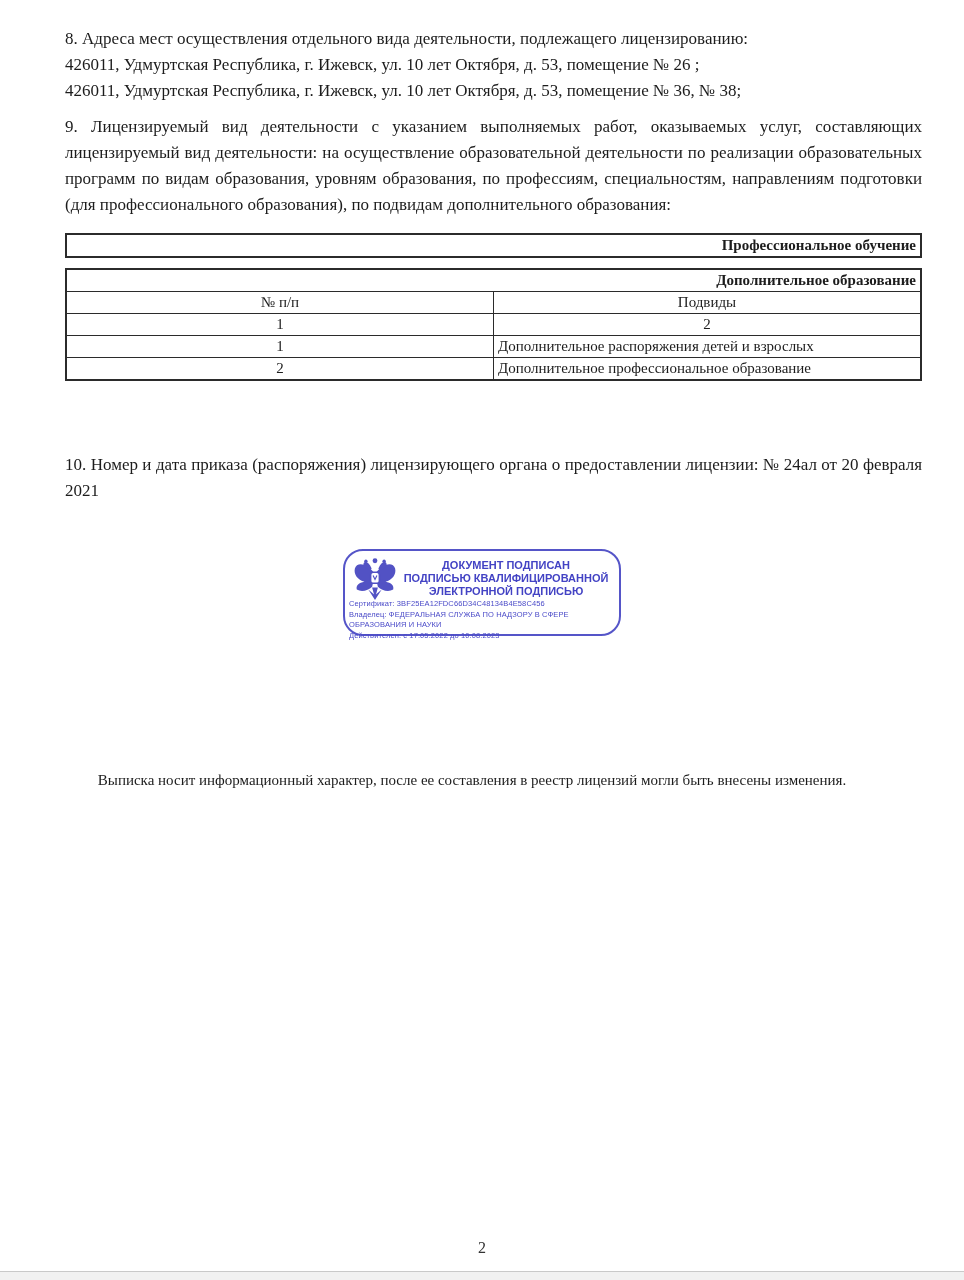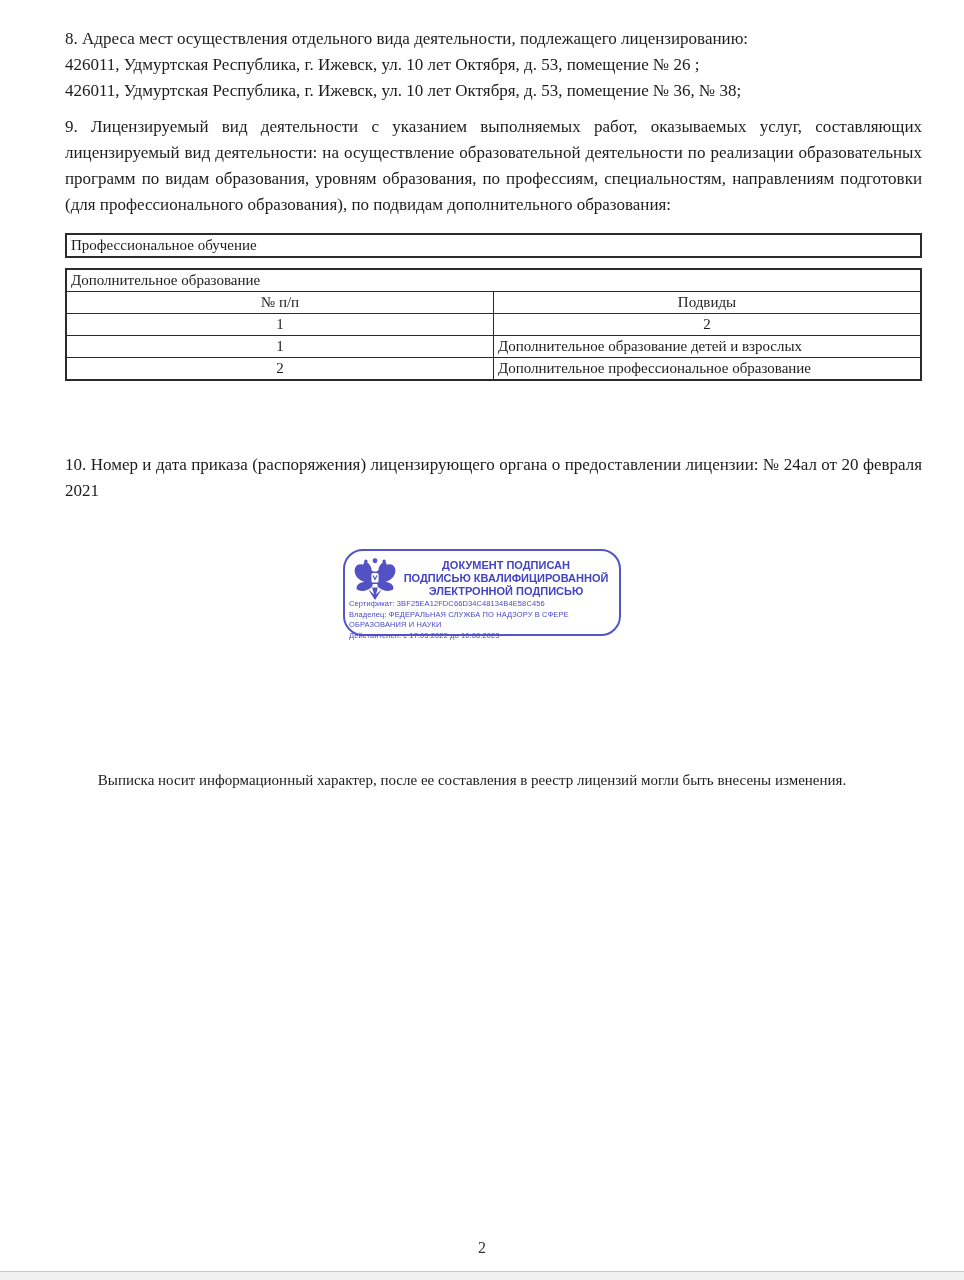--- a/index.html
+++ b/index.html
@@ -28,23 +28,23 @@
     table-layout: fixed;
   }
   .doc-table td {
     border: 1px solid #2b2b2b;
     font-size: 15px;
     padding: 2px 4px;
     vertical-align: middle;
   }
   .doc-table { border: 2px solid #2b2b2b; }
   .t-title {
-    font-weight: normal;
+    font-weight: bold;
     font-size: 17px;
-    text-align: left;
+    text-align: right;
     padding: 2px 4px 3px 4px;
   }
   .t-center { text-align: center; }
   .t-left { text-align: left; padding-left: 6px; }
   .col-num { width: 85px; }
 
   .table1-wrap { left: 65px; top: 233px; width: 857px; }
   .table2-wrap { left: 65px; top: 268px; width: 857px; }
 
   
@@ -139,21 +139,21 @@
       <tr>
         <td class="t-center col-num">№ п/п</td>
         <td class="t-center">Подвиды</td>
       </tr>
       <tr>
         <td class="t-center col-num">1</td>
         <td class="t-center">2</td>
       </tr>
       <tr>
         <td class="t-center col-num">1</td>
-        <td class="t-left">Дополнительное образование детей и взрослых</td>
+        <td class="t-left">Дополнительное распоряжения детей и взрослых</td>
       </tr>
       <tr>
         <td class="t-center col-num">2</td>
         <td class="t-left">Дополнительное профессиональное образование</td>
       </tr>
     </tbody>
   </table>
 </div>
 
 <div class="abs para justified" style="top:452px;">10. Номер и дата приказа (распоряжения) лицензирующего органа о предоставлении лицензии: № 24ал от 20 февраля 2021</div>

